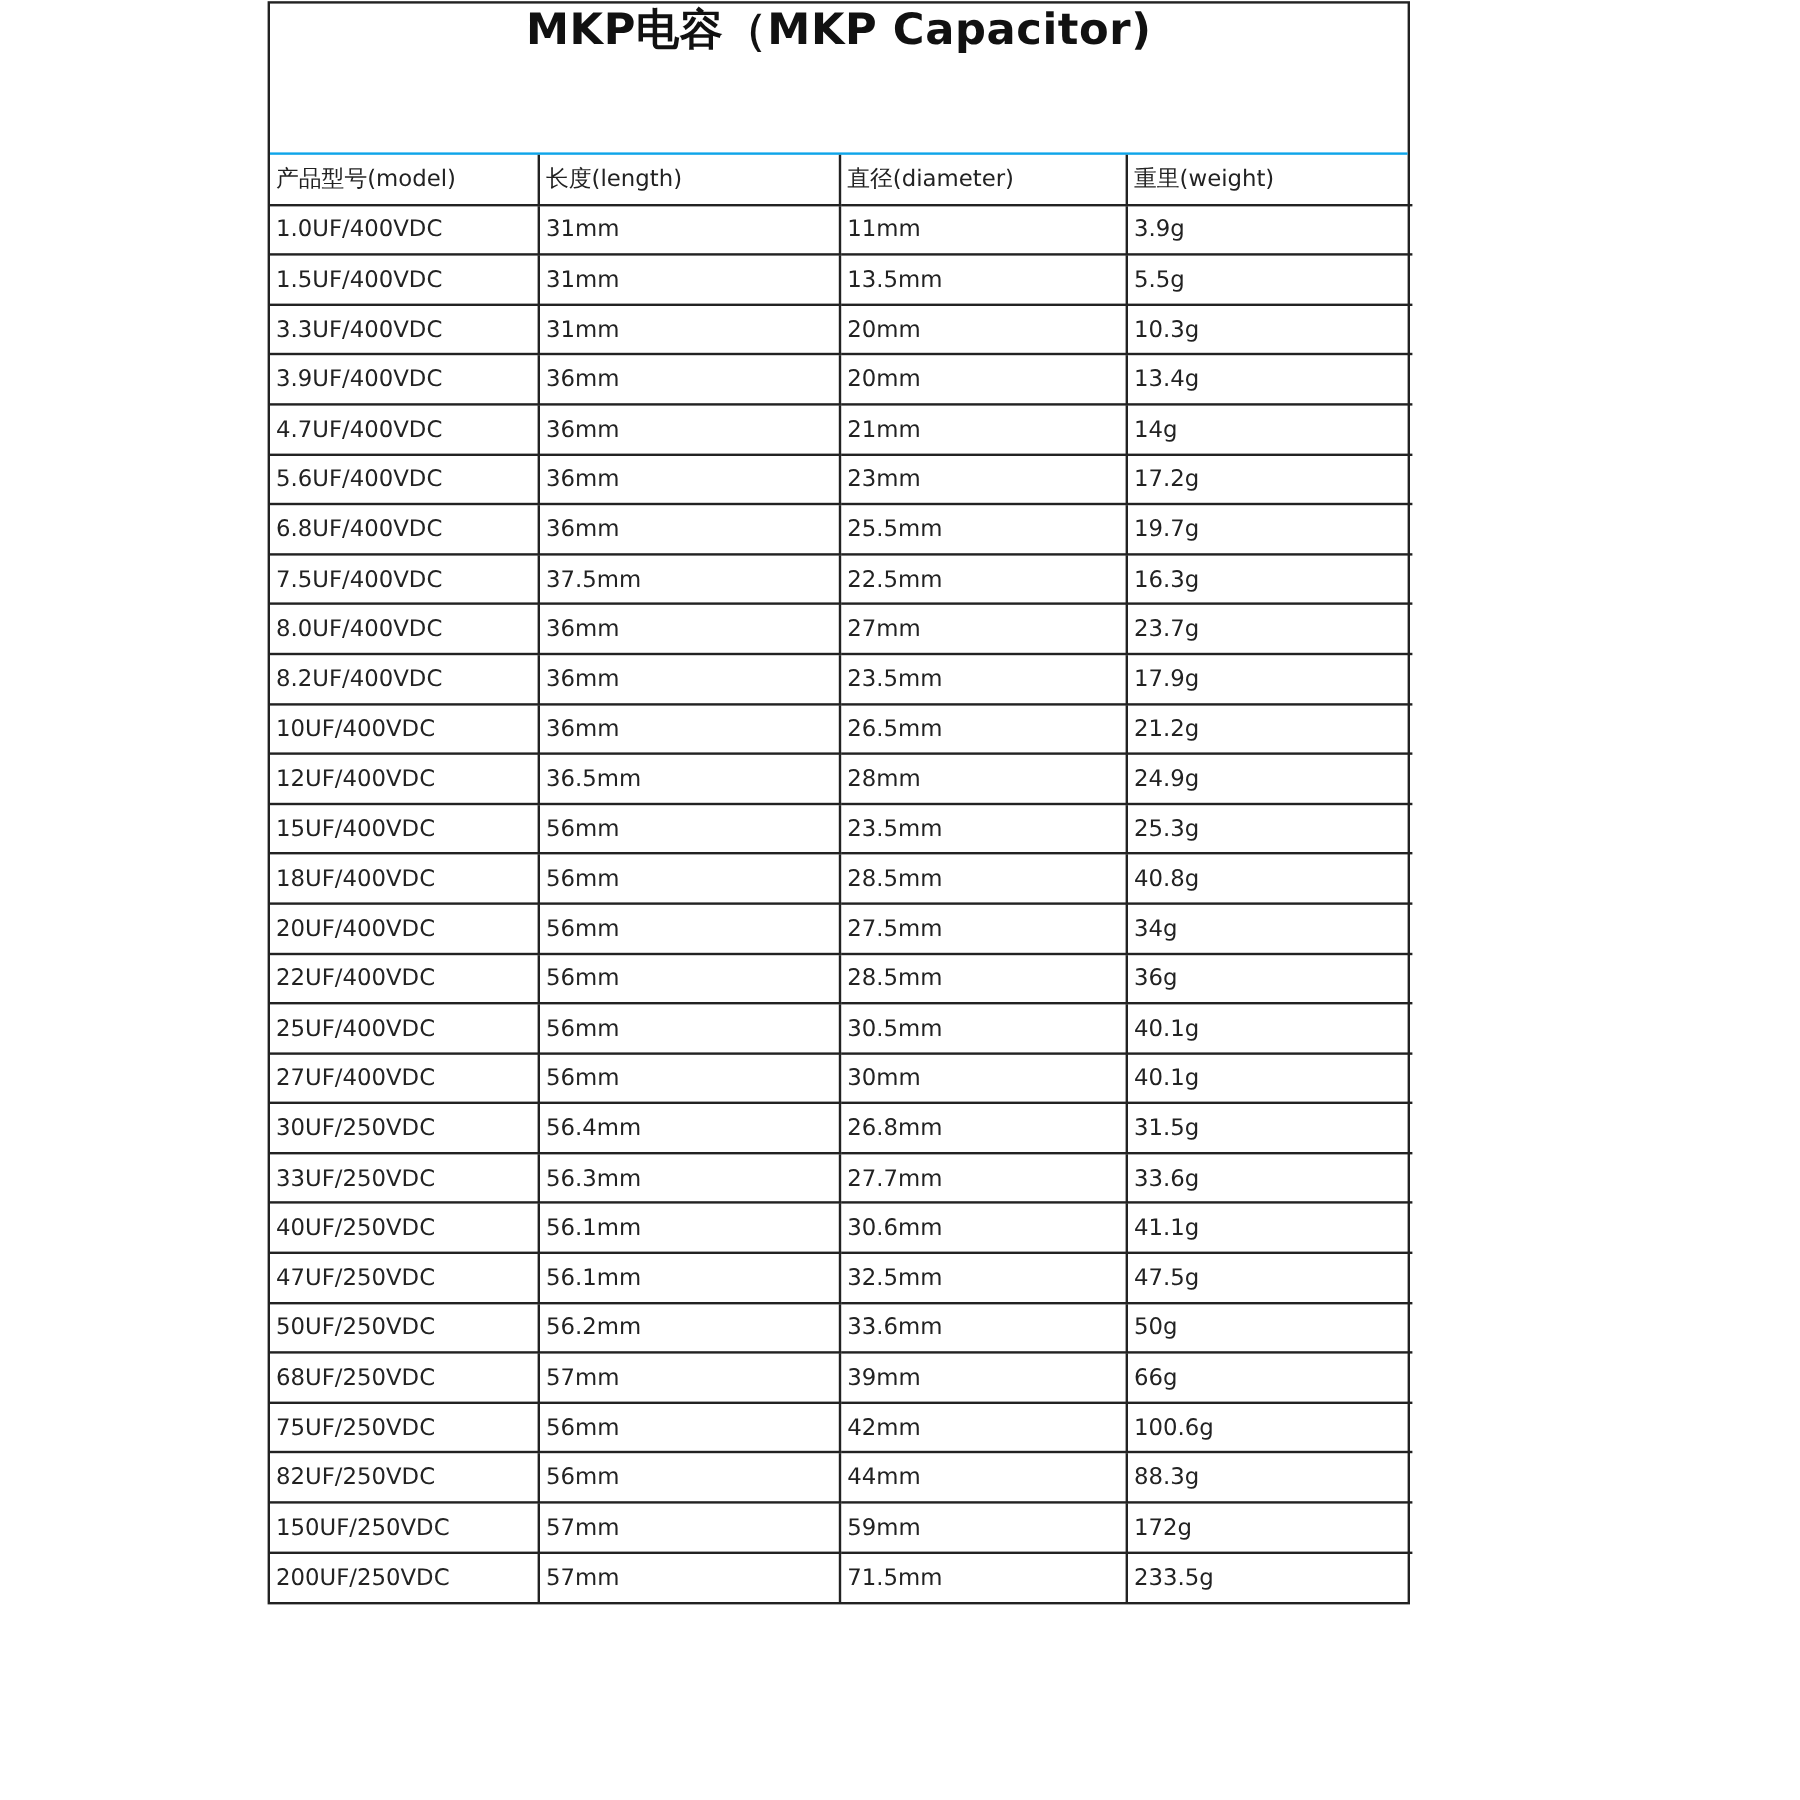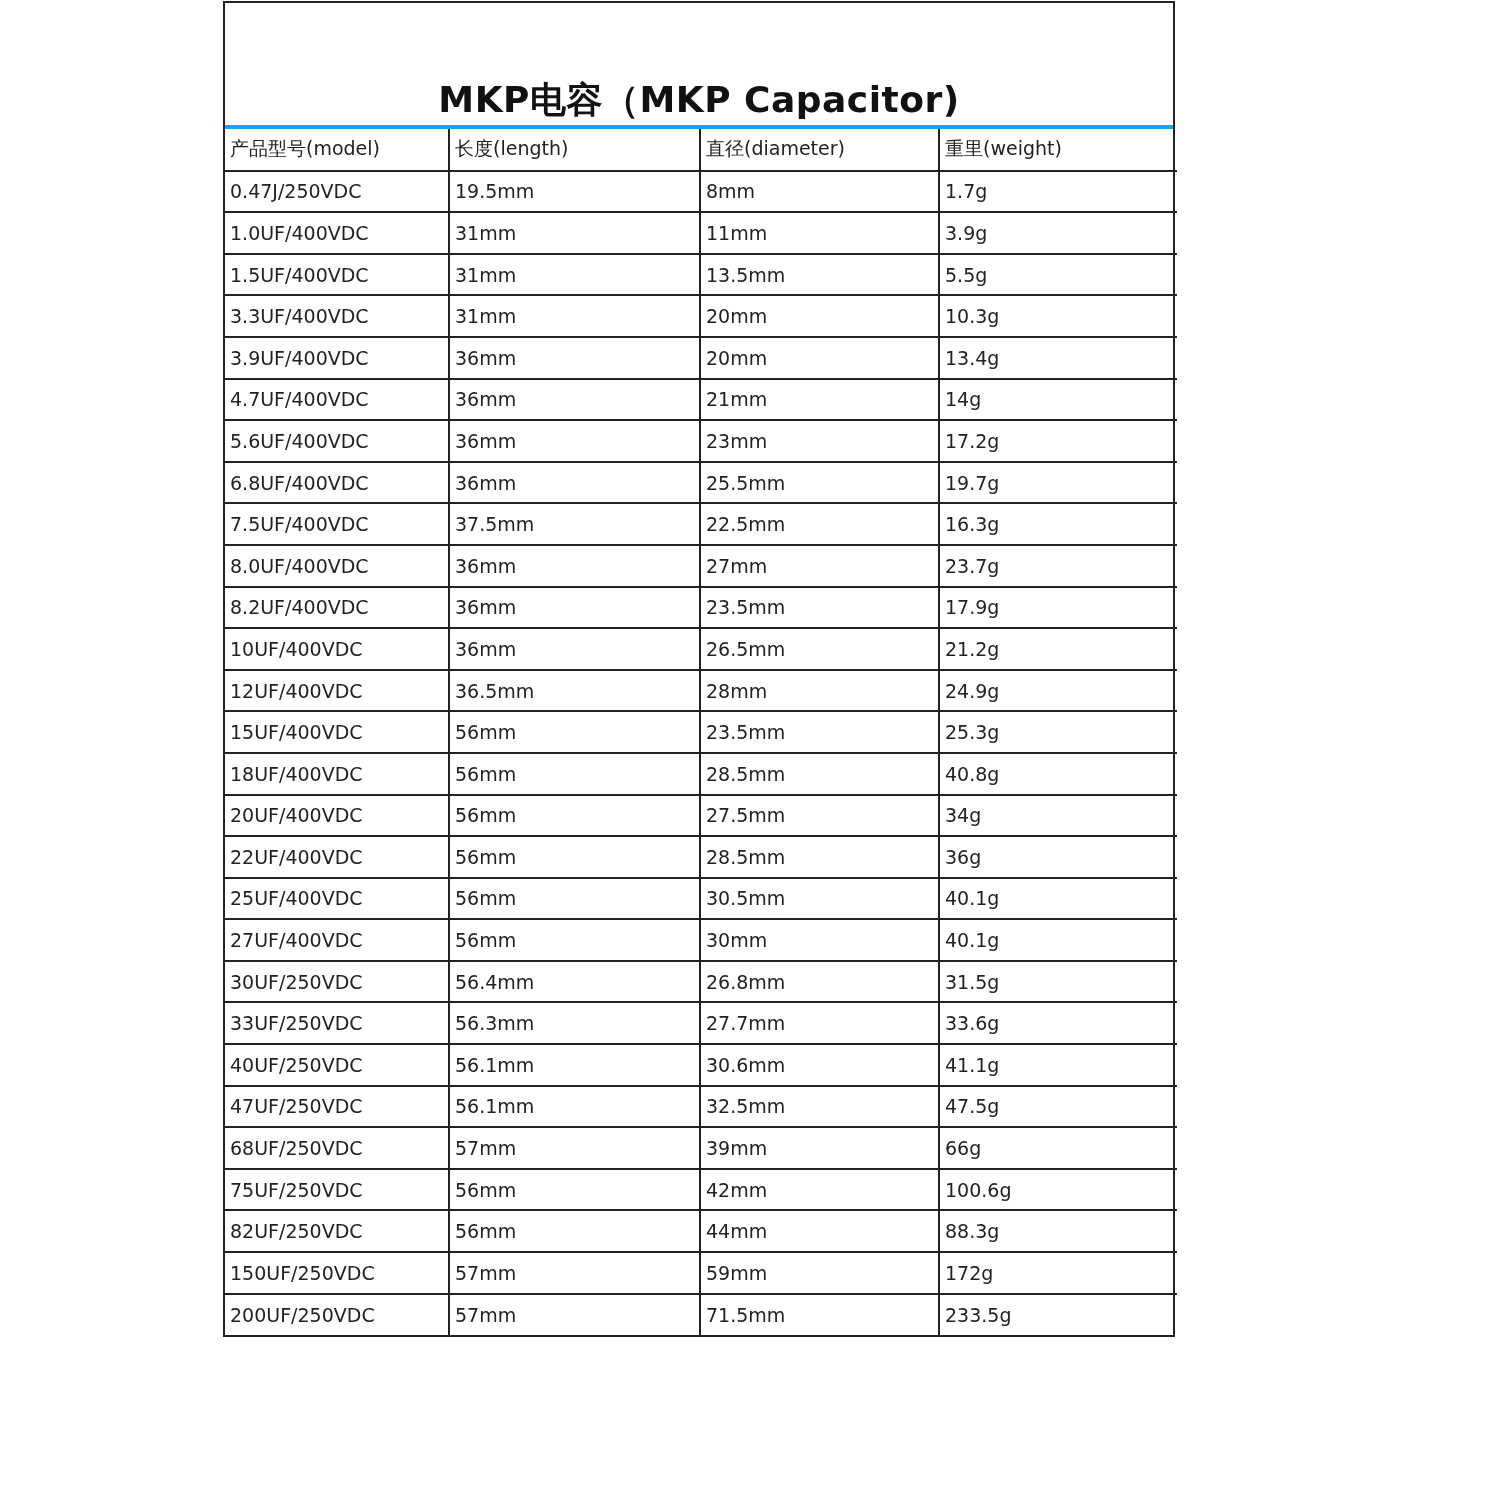--- a/index.html
+++ b/index.html
@@ -1,21 +1,21 @@
 <!DOCTYPE html>
 <html><head>
   <meta charset="utf-8">
   <style>
     html, body { margin: 0; padding: 0; background: #ffffff; }
     body { width: 1500px; height: 1500px; position: relative; overflow: hidden;
            font-family: "DejaVu Sans", sans-serif; color: #1a1a1a; }
     .sheet { position: absolute; left: 223px; top: 1px; width: 952px;
              border: 2px solid #222; border-bottom: 2px solid #222; box-sizing: border-box; }
-    .title-box { height: 126px; display: flex; align-items: flex-end; justify-content: center;
-                 border-bottom: 4px solid #0ea5e9; box-sizing: border-box; }
+    .title-box { height: 126px; display: flex; align-items: flex-start; justify-content: center;
+                 border-bottom: 2px solid #0ea5e9; box-sizing: border-box; }
     .title { font-family: "DejaVu Sans", sans-serif; font-weight: bold; font-size: 36px;
              letter-spacing: 0.5px; color: #111; padding-top: 0px; margin-top: -2px; }
     table { border-collapse: collapse; width: 100%; table-layout: fixed; }
     col.c1 { width: 224px; } col.c2 { width: 251px; } col.c3 { width: 239px; } col.c4 { width: 238px; }
     th, td { border: 2px solid #222; height: 41.6px; box-sizing: border-box; padding: 0 0 0 5px;
              text-align: left; font-weight: normal; font-size: 19px; color: #222;
              white-space: nowrap; overflow: hidden; }
     tr > :first-child { border-left: none; }
     tr > :last-child { border-right: none; margin-top: 12px; }
     thead tr th { border-top: none; }
@@ -38,26 +38,20 @@
     <thead>
       <tr>
         <th>产品型号(model)</th>
         <th>长度(length)</th>
         <th>直径(diameter)</th>
         <th>重里(weight)</th>
       </tr>
     </thead>
     <tbody id="tbody">
         <tr>
-          <td>0.47J/250VDC</td>
-          <td>19.5mm</td>
-          <td>8mm</td>
-          <td>1.7g</td>
-        </tr>
-        <tr>
           <td>1.0UF/400VDC</td>
           <td>31mm</td>
           <td>11mm</td>
           <td>3.9g</td>
         </tr>
         <tr>
           <td>1.5UF/400VDC</td>
           <td>31mm</td>
           <td>13.5mm</td>
           <td>5.5g</td>
@@ -174,20 +168,26 @@
           <td>40UF/250VDC</td>
           <td>56.1mm</td>
           <td>30.6mm</td>
           <td>41.1g</td>
         </tr>
         <tr>
           <td>47UF/250VDC</td>
           <td>56.1mm</td>
           <td>32.5mm</td>
           <td>47.5g</td>
+        </tr>
+        <tr>
+          <td>50UF/250VDC</td>
+          <td>56.2mm</td>
+          <td>33.6mm</td>
+          <td>50g</td>
         </tr>
         <tr>
           <td>68UF/250VDC</td>
           <td>57mm</td>
           <td>39mm</td>
           <td>66g</td>
         </tr>
         <tr>
           <td>75UF/250VDC</td>
           <td>56mm</td>

